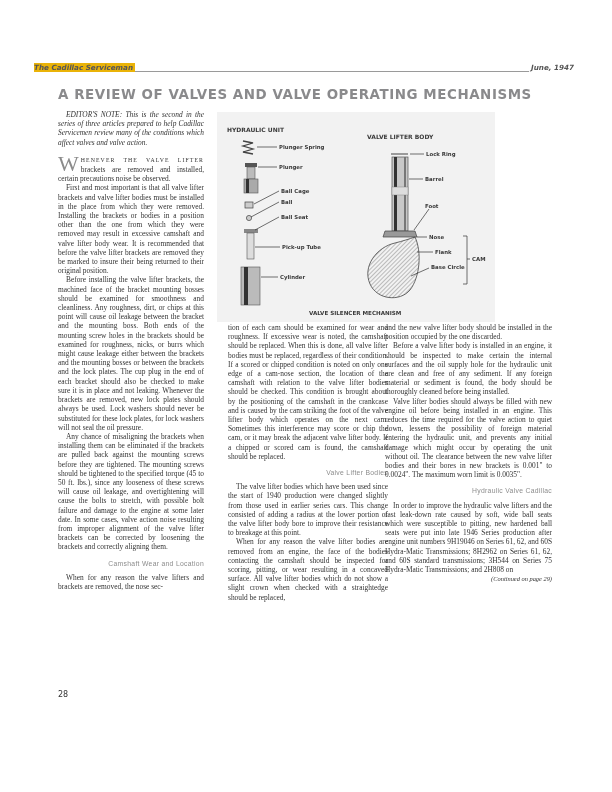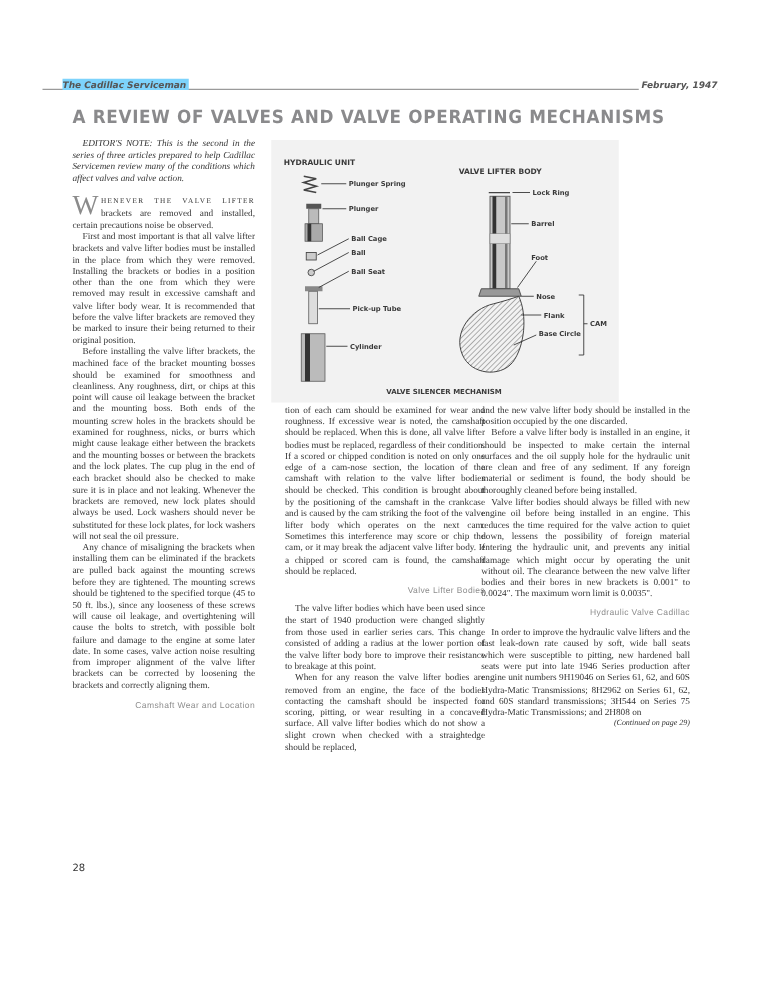--- a/index.html
+++ b/index.html
@@ -1,18 +1,18 @@
 <!DOCTYPE html>
 <html><head>
 <meta charset="utf-8">
 <style>
   html, body { margin:0; padding:0; }
   body { width:612px; height:792px; background:#ffffff; position:relative; overflow:hidden; font-family:"Liberation Serif", serif; color:#2a2a2a; }
   .running-head { position:absolute; left:34px; top:63px; width:540px; height:12px; font-family:"DejaVu Sans", sans-serif; font-style:italic; font-weight:bold; font-size:7.2px; color:#555; }
-  .running-head .rh-left { position:absolute; left:16px; top:0; background:#7dd3fc; padding-right:2px; }
+  .running-head .rh-left { position:absolute; left:0; top:0; background:#eab308; padding-right:2px; }
   .running-head .rh-right { position:absolute; right:0; top:0; background:#fff; padding-left:2px; }
   .running-head .rh-rule { position:absolute; left:0; right:0; top:8px; border-bottom:1px solid #9a9a9a; }
   .article-title { position:absolute; left:58px; top:85px; width:500px; font-family:"DejaVu Sans", sans-serif; font-weight:bold; font-size:14.6px; letter-spacing:0.6px; color:#8a8a8c; white-space:nowrap; transform:scaleX(0.92); transform-origin:left top; }
   .col { position:absolute; font-size:7.4px; line-height:9.2px; text-align:justify; color:#333; }
   .col p { margin:0; text-indent:8px; }
   .col1 { left:58px; top:110px; width:146px; }
   .col2 { left:228px; top:323px; width:160px; }
   .col3 { left:385px; top:323px; width:167px; }
   .editor-note { font-style:italic; text-indent:8px; margin-bottom:8px !important; }
   .lead { text-indent:0 !important; }
@@ -24,32 +24,33 @@
   .figure { position:absolute; left:217px; top:112px; width:278px; height:210px; background:#f2f2f2; }
   .figure svg { position:absolute; left:0; top:0; }
   .fig-label { font-family:"DejaVu Sans", sans-serif; font-weight:bold; fill:#3a3a3a; }
 </style>
 </head>
 <body>
 
 <div class="running-head">
   <div class="rh-rule"></div>
   <span class="rh-left">The Cadillac Serviceman</span>
-  <span class="rh-right">February, 1947</span>
+  <span class="rh-right">June, 1947</span>
 </div>
 
 <div class="article-title">A REVIEW OF VALVES AND VALVE OPERATING MECHANISMS</div>
 
 <div class="col col1">
   <p class="editor-note">EDITOR'S NOTE: This is the second in the series of three articles prepared to help Cadillac Servicemen review many of the conditions which affect valves and valve action.</p>
   <p class="lead"><span class="dropcap">W</span><span class="smallcaps">HENEVER THE VALVE LIFTER</span><span> brackets are removed and installed, certain precautions noise be observed.</span></p>
   <p>First and most important is that all valve lifter brackets and valve lifter bodies must be installed in the place from which they were removed. Installing the brackets or bodies in a position other than the one from which they were removed may result in excessive camshaft and valve lifter body wear. It is recommended that before the valve lifter brackets are removed they be marked to insure their being returned to their original position.</p>
   <p>Before installing the valve lifter brackets, the machined face of the bracket mounting bosses should be examined for smoothness and cleanliness. Any roughness, dirt, or chips at this point will cause oil leakage between the bracket and the mounting boss. Both ends of the mounting screw holes in the brackets should be examined for roughness, nicks, or burrs which might cause leakage either between the brackets and the mounting bosses or between the brackets and the lock plates. The cup plug in the end of each bracket should also be checked to make sure it is in place and not leaking. Whenever the brackets are removed, new lock plates should always be used. Lock washers should never be substituted for these lock plates, for lock washers will not seal the oil pressure.</p>
   <p>Any chance of misaligning the brackets when installing them can be eliminated if the brackets are pulled back against the mounting screws before they are tightened. The mounting screws should be tightened to the specified torque (45 to 50 ft. lbs.), since any looseness of these screws will cause oil leakage, and overtightening will cause the bolts to stretch, with possible bolt failure and damage to the engine at some later date. In some cases, valve action noise resulting from improper alignment of the valve lifter brackets can be corrected by loosening the brackets and correctly aligning them.</p>
   <p class="subhead">Camshaft Wear and Location</p>
+  <p>When for any reason the valve lifters and brackets are removed, the nose sec-</p>
 </div>
 
 <div class="figure">
   <svg width="278" height="210" viewBox="0 0 278 210">
     <text class="fig-label" x="10" y="20" font-size="6">HYDRAULIC UNIT</text>
     <text class="fig-label" x="150" y="27" font-size="6">VALVE LIFTER BODY</text>
 
     <g>
       <path d="M26 29 L36 31 L26 34 L36 37 L26 40 L36 42" stroke="#444" stroke-width="1.3" fill="none"></path>
     </g>

